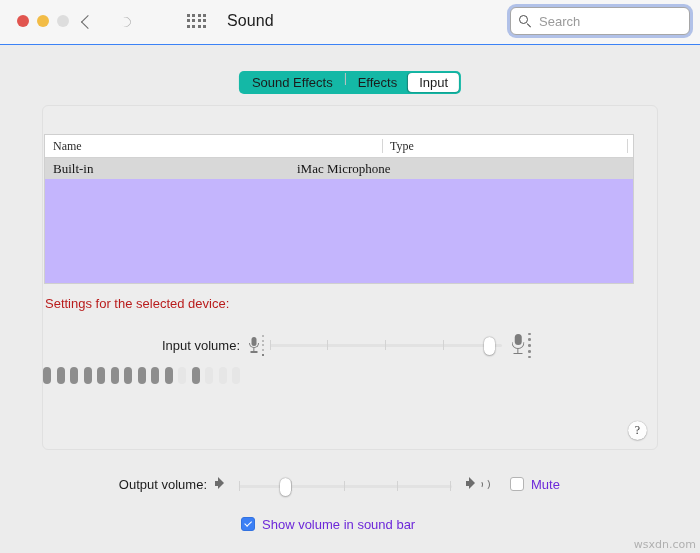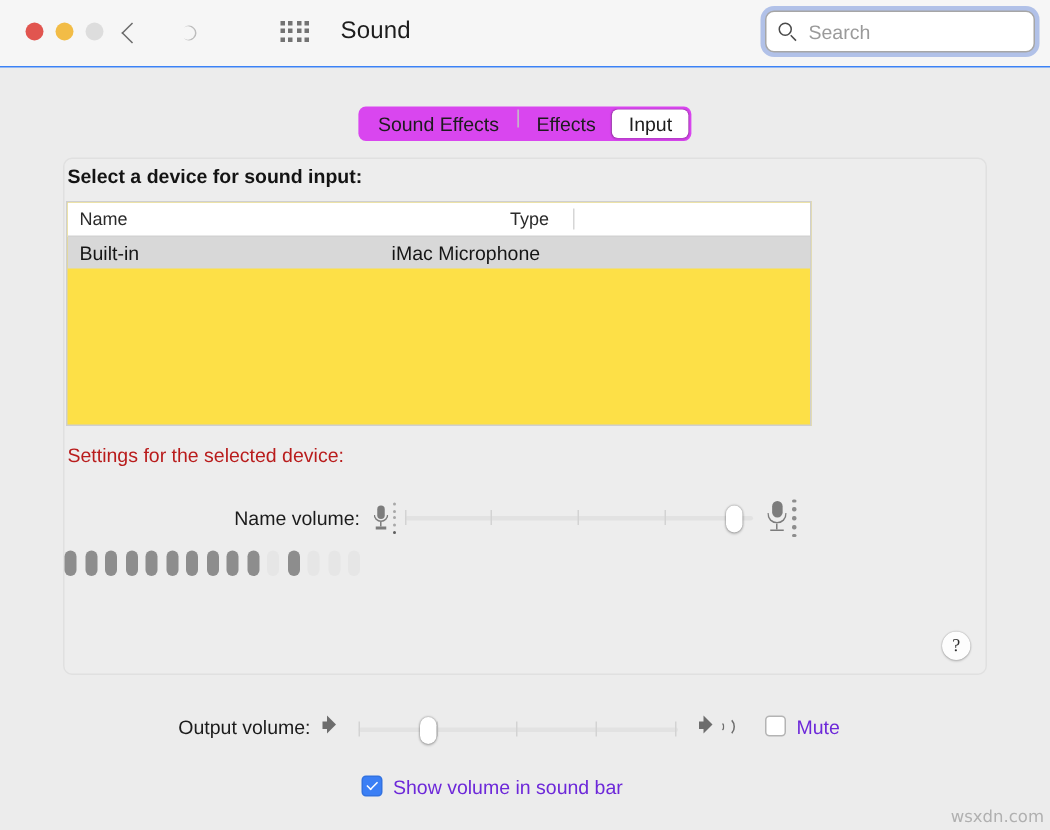--- a/index.html
+++ b/index.html
@@ -123,21 +123,21 @@
     color: #9a9a9a;
   }
 
   
   .tabs {
     position: absolute;
     top: 71px;
     left: 50%;
     transform: translateX(-50%);
     height: 23px;
-    background: #d946ef;
+    background: #14b8a6;
     border-radius: 5px;
     display: flex;
     padding: 2px;
     box-sizing: border-box;
   }
   .tab {
     font-size: 13px;
     color: #1c1c1c;
     padding: 0 11px;
     height: 19px;
@@ -169,25 +169,26 @@
     position: absolute;
     left: 2px; top: 4px;
     font-size: 13px;
     font-weight: bold;
     color: #141414;
   }
 
   .devtable {
     position: absolute;
     left: 1px; top: 28px;
-    width: 497px; height: 150px;
-    background: #fde047;
+    width: 590px; height: 150px;
+    background: #c4b5fd;
     border: 1px solid #cfcfcf;
     box-sizing: border-box;
     overflow: hidden;
+    font-family: Liberation Serif, serif;
   }
   .thead {
     height: 22px;
     display: flex;
     align-items: center;
     border-bottom: 1px solid #d2d2d2;
     position: relative;
     background: #ffffff;
   }
   .th {
@@ -475,39 +476,38 @@
 
 <div class="tabs">
   <div class="tab">Sound Effects</div>
   <div class="tab-sep"></div>
   <div class="tab">Effects</div>
   <div class="tab active">Input</div>
 </div>
 
 <div class="panel">
 
-  <div class="panel-label">Select a device for sound input:</div>
 
   <div class="devtable">
     <div class="thead">
       <div class="th name">Name</div>
       <div class="col-div" style="left:337px;"></div>
       <div class="th type">Type</div>
       <div class="col-div" style="left:582px;"></div>
     </div>
     <div class="trow">
       <div class="td type">Built-in</div>
       <div class="td name">iMac Microphone</div>
     </div>
   </div>
 
   <div class="settings-label">Settings for the selected device:</div>
 
   <div class="row inputvol-row">
-    <div class="row-label lbl-w">Name volume:</div>
+    <div class="row-label lbl-w">Input volume:</div>
 
     <span class="mic mic-sm">
       <i class="cap"></i>
         <i class="arc"></i>
         <i class="stem"></i>
         <i class="base"></i>
     </span>
     <span class="dots dots-sm">
       <i></i>
         <i></i>

